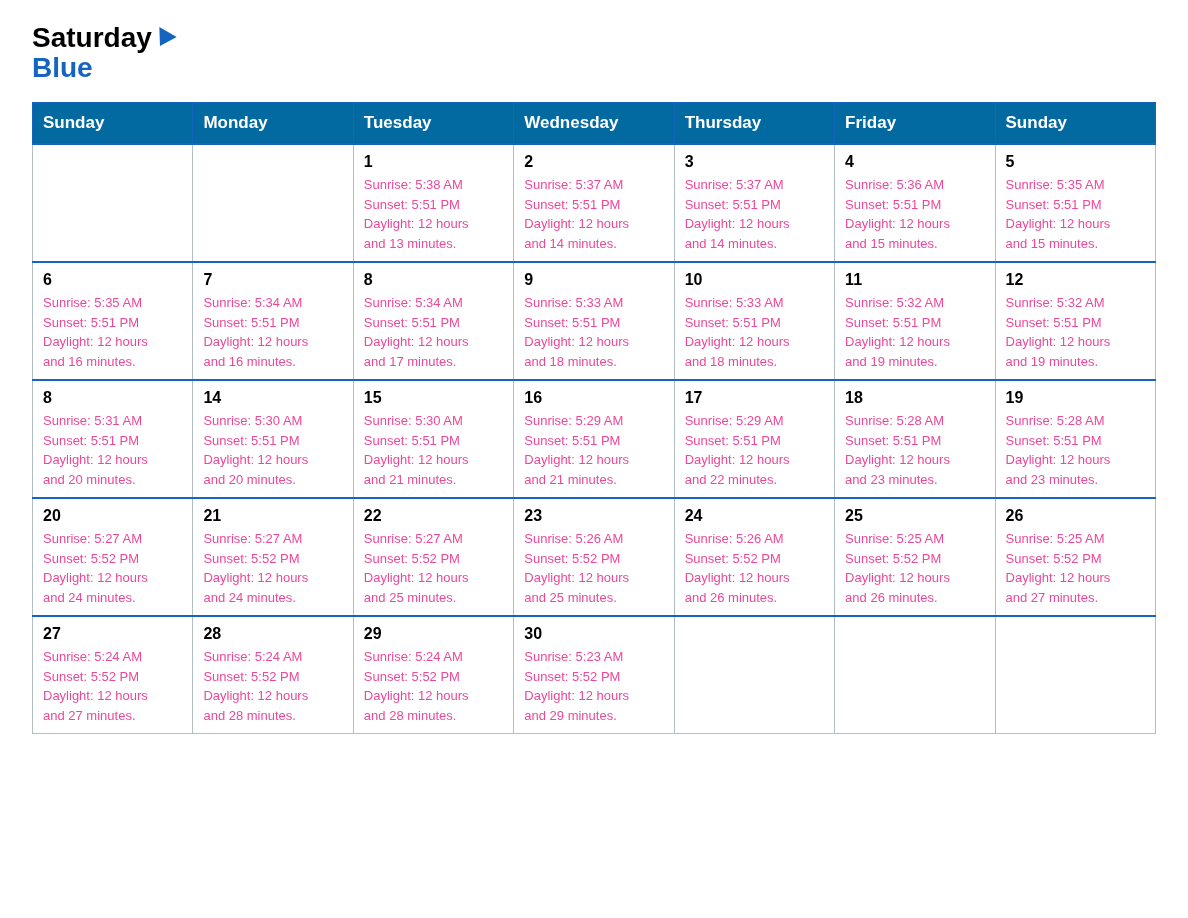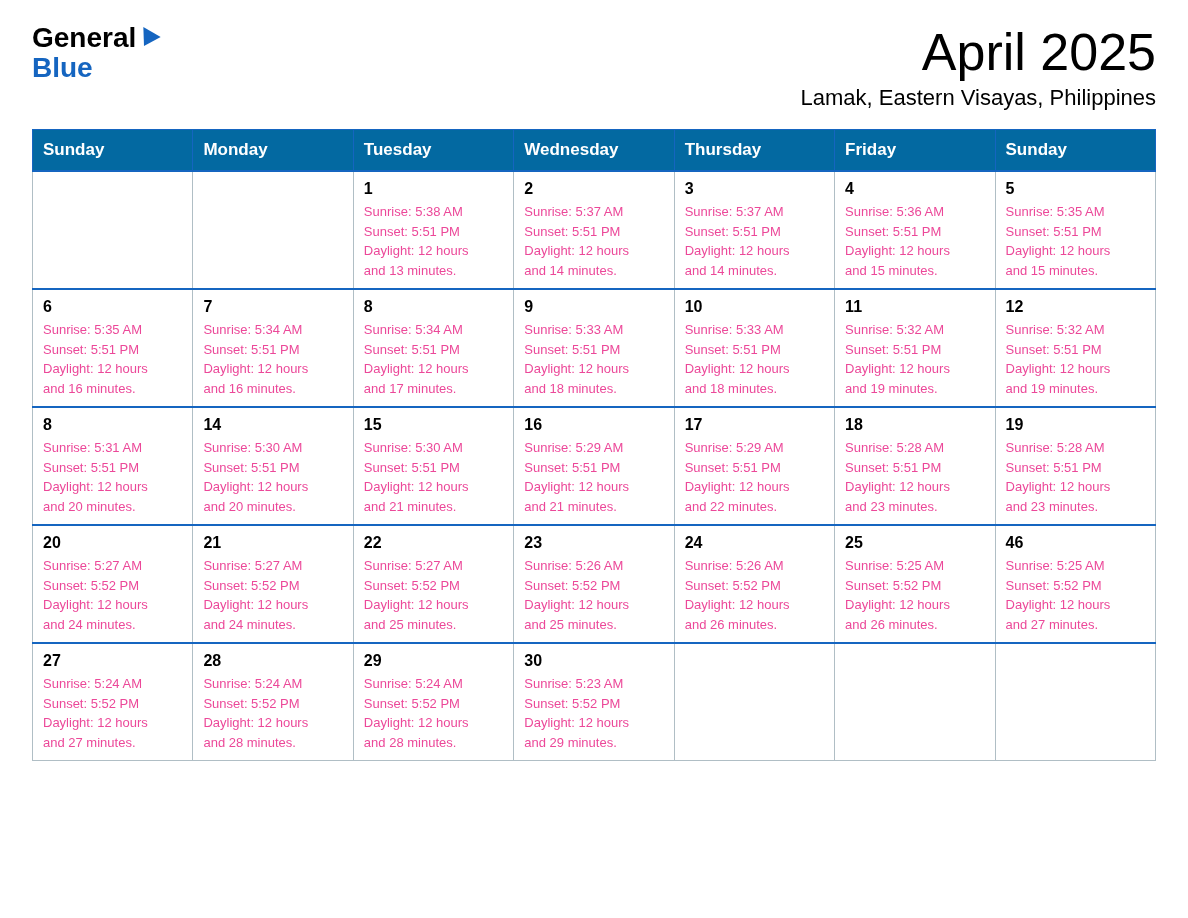--- a/index.html
+++ b/index.html
@@ -102,28 +102,24 @@
     tr.week-row td {
       border-top: 2px solid #1565c0;
     }
   </style>
 </head>
 <body>
 
 <div class="header">
   <div class="logo">
     <div class="logo-text">
-      <span class="logo-general">General</span>
+      <span class="logo-general">Saturday</span>
         <span class="logo-triangle"></span>
     </div>
     <div class="logo-blue-line">Blue</div>
-  </div>
-  <div class="title-block">
-    <div class="month-title">April 2025</div>
-    <div class="location-title">Lamak, Eastern Visayas, Philippines</div>
   </div>
 </div>
 
 <table class="calendar-table">
   <thead>
     <tr>
     <th>Sunday</th>
         <th>Monday</th>
         <th>Tuesday</th>
         <th>Wednesday</th>
@@ -236,21 +232,21 @@
         </td>
         <td>
           <span class="day-number">24</span>
           <div class="day-info">Sunrise: 5:26 AM<br>Sunset: 5:52 PM<br>Daylight: 12 hours<br>and 26 minutes.</div>
         </td>
         <td>
           <span class="day-number">25</span>
           <div class="day-info">Sunrise: 5:25 AM<br>Sunset: 5:52 PM<br>Daylight: 12 hours<br>and 26 minutes.</div>
         </td>
         <td>
-          <span class="day-number">46</span>
+          <span class="day-number">26</span>
           <div class="day-info">Sunrise: 5:25 AM<br>Sunset: 5:52 PM<br>Daylight: 12 hours<br>and 27 minutes.</div>
         </td>
       </tr>
       <tr class="week-row">
         <td>
           <span class="day-number">27</span>
           <div class="day-info">Sunrise: 5:24 AM<br>Sunset: 5:52 PM<br>Daylight: 12 hours<br>and 27 minutes.</div>
         </td>
         <td>
           <span class="day-number">28</span>

